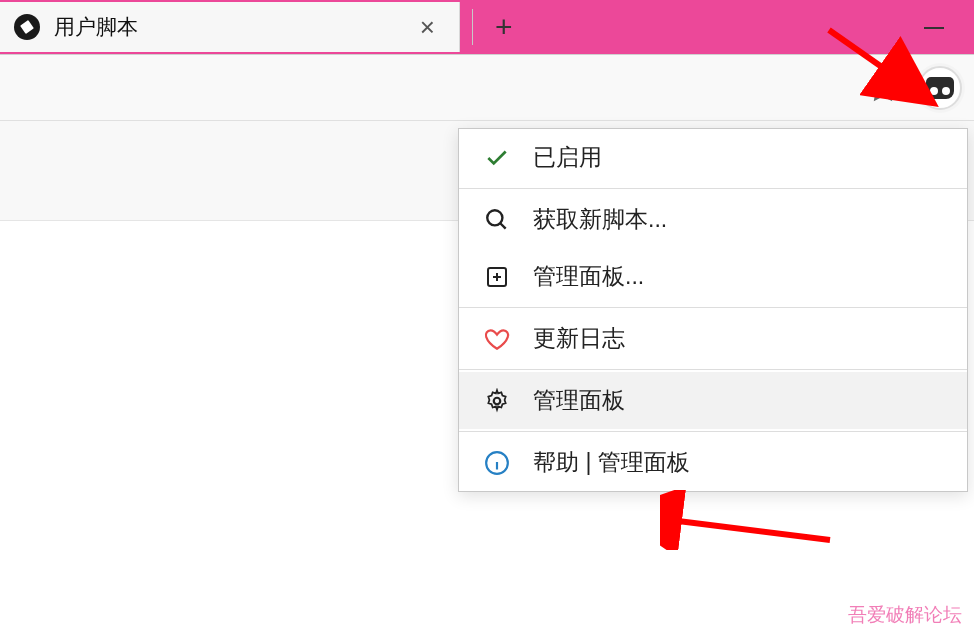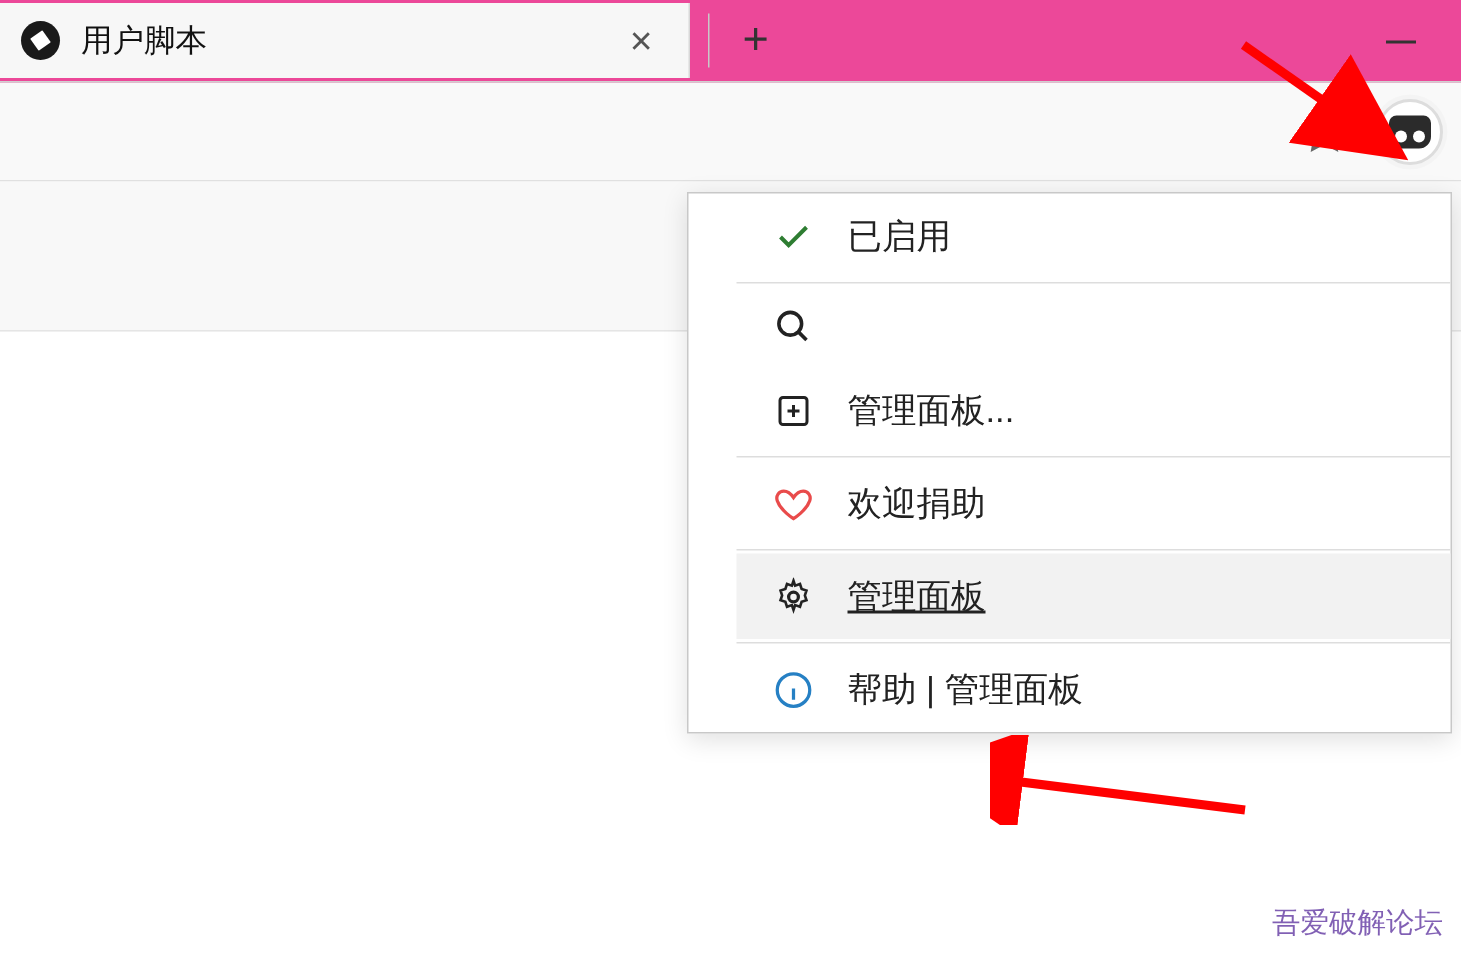--- a/index.html
+++ b/index.html
@@ -93,46 +93,45 @@
   border-bottom: 1px solid #e5e5e5;
 }
 .dropdown {
   position: absolute;
   top: 128px;
   left: 458px;
   width: 510px;
   background: #fff;
   border: 1px solid #c8c8c8;
   box-shadow: 0 4px 16px rgba(0,0,0,0.12);
-  padding-left: 32px;
 }
 .menu-item {
   display: flex;
   align-items: center;
   padding: 13px 24px;
   gap: 22px;
   font-size: 23px;
   color: #222;
   cursor: pointer;
 }
-.menu-item.highlighted { background: #f2f2f2; text-decoration: underline; }
+.menu-item.highlighted { background: #f2f2f2; }
 .menu-divider { height: 1px; background: #ddd; margin: 2px 0; }
 .menu-icon { width: 28px; height: 28px; display: flex; align-items: center; justify-content: center; flex-shrink: 0; }
 .arrow {
   position: absolute;
   pointer-events: none;
 }
 .arrow1 { top: 25px; right: 20px; width: 130px; height: 95px; }
 .arrow2 { top: 490px; left: 660px; width: 180px; height: 60px; }
 .watermark {
   position: absolute;
   right: 12px;
   bottom: 8px;
   font-size: 19px;
-  color: #4c1d95;
+  color: #ec4899;
   opacity: 0.7;
   font-weight: 500;
 }
 </style>
 </head>
 <body>
 
 <div class="tab-strip">
   <div class="tab">
     <div class="tab-left">
@@ -172,20 +171,21 @@
 
   <div class="menu-divider"></div>
 
   <div class="menu-item">
     <span class="menu-icon">
       <svg viewBox="0 0 24 24" width="26" height="26" fill="none" stroke="#222" stroke-width="2.2">
           <circle cx="10" cy="10" r="7"></circle>
           <path d="M20 20l-5-5"></path>
         </svg>
     </span>
+    <span>获取新脚本...</span>
   </div>
 
   <div class="menu-item">
     <span class="menu-icon">
       <svg viewBox="0 0 24 24" width="24" height="24" fill="none" stroke="#222" stroke-width="2">
           <rect x="3" y="3" width="18" height="18" rx="2"></rect>
           <path d="M12 8v8M8 12h8"></path>
         </svg>
     </span>
     <span>管理面板...</span>
@@ -193,21 +193,21 @@
 
   <div class="menu-divider"></div>
 
 
   <div class="menu-item">
     <span class="menu-icon">
       <svg viewBox="0 0 24 24" width="26" height="26" fill="none" stroke="#e94b4b" stroke-width="2">
           <path d="M12 21s-8-5-10-11c-1-3 1-6 4-6 2 0 4 1 6 4 2-3 4-4 6-4 3 0 5 3 4 6-2 6-10 11-10 11z"></path>
         </svg>
     </span>
-    <span>欢迎捐助</span>
+    <span>更新日志</span>
   </div>
 
   <div class="menu-divider"></div>
 
   <div class="menu-item highlighted">
     <span class="menu-icon">
       <svg viewBox="0 0 24 24" width="26" height="26" fill="none" stroke="#222" stroke-width="2">
           <circle cx="12" cy="12" r="3"></circle>
           <path d="M12 2l1 3 3-1 1 3 3 1-1 3 1 3-3 1-1 3-3-1-1 3-1-3-3 1-1-3-3-1 1-3-1-3 3-1 1-3 3 1z" stroke-width="1.6"></path>
         </svg>

